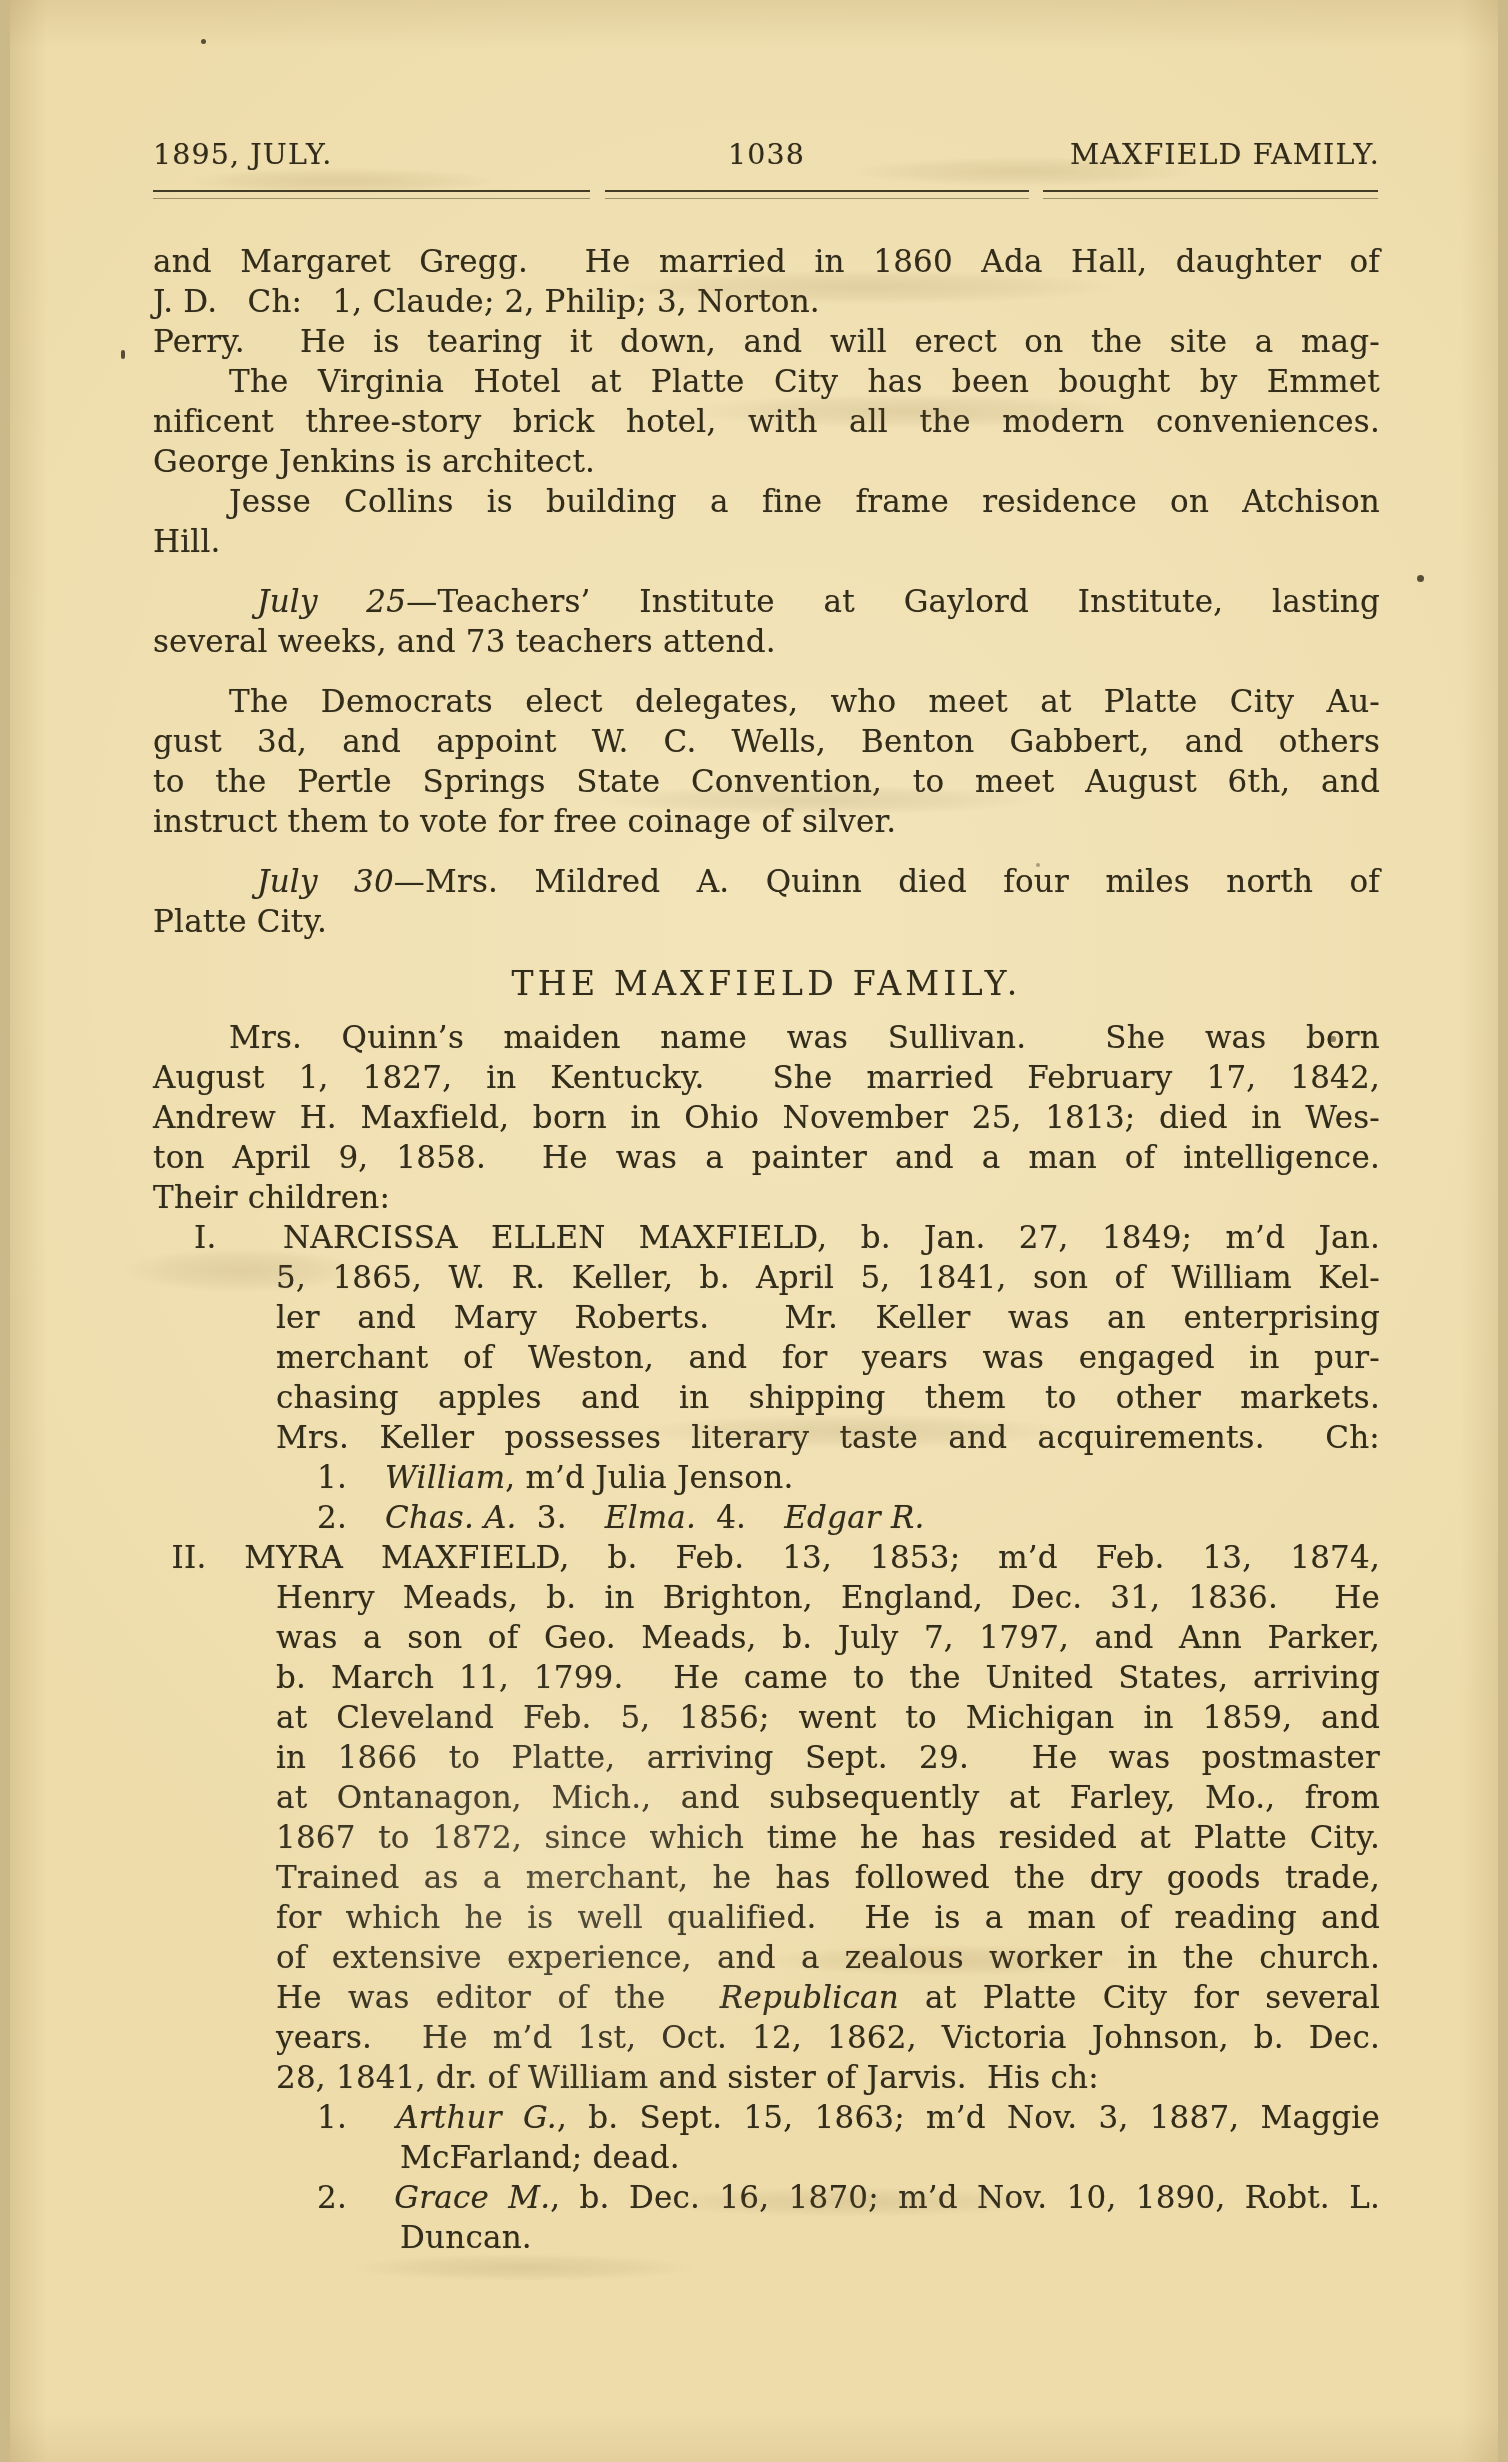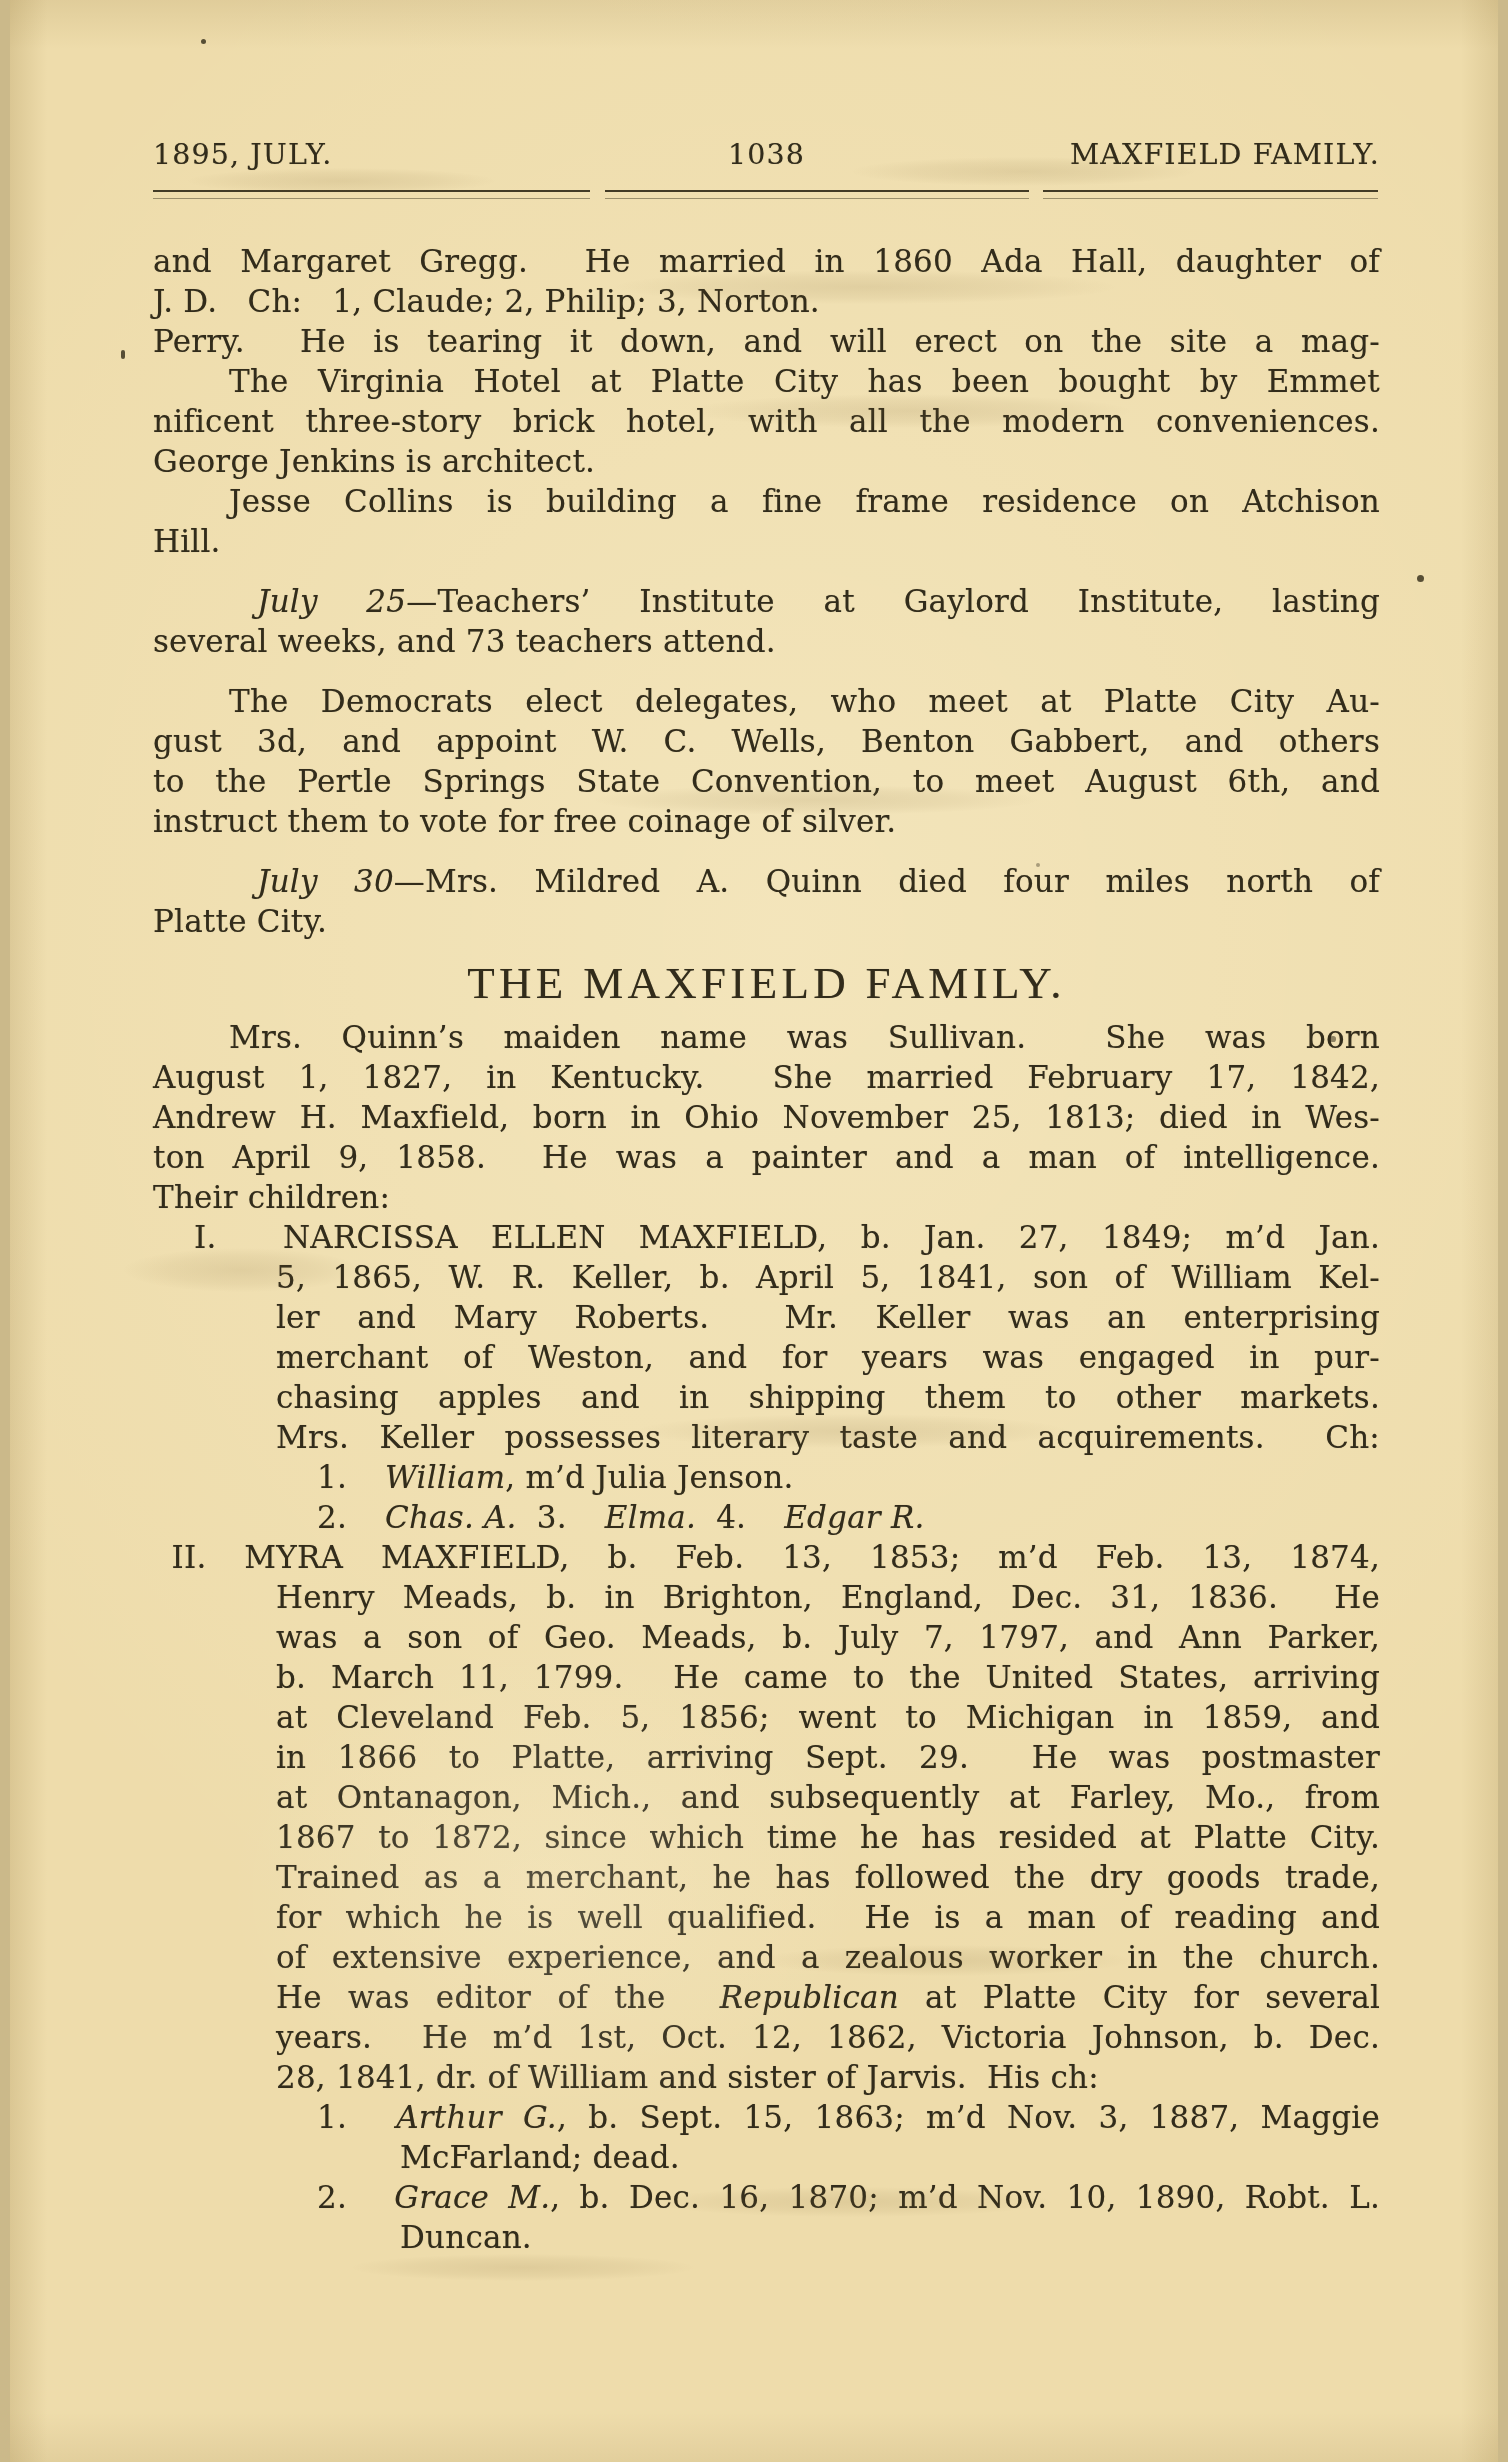--- a/index.html
+++ b/index.html
@@ -47,22 +47,22 @@
   .line.j{text-align-last:justify;}
   .line.g{margin-top:20px;}
   .line.p{padding-left:76px;}
   .line.c{padding-left:123px;}
   .line.r1{padding-left:41px;}
   .line.r2{padding-left:18.5px;}
   .line.s{padding-left:164px;}
   .line.sc{padding-left:247px;}
   .line.heading{
     text-align:left;text-align-last:center;
-    font-size:45px;line-height:47px;letter-spacing:4.3px;
-    padding:0;margin-top:18.5px;margin-bottom:10px;font-family:Liberation Serif, serif;
+    font-size:33px;line-height:47px;letter-spacing:4.3px;
+    padding:0;margin-top:18.5px;margin-bottom:10px;
   }
   .line i{font-style:italic;margin-left:28px;}
   
   .smudge{
     position:absolute;border-radius:50%;
     background:radial-gradient(ellipse at center, rgba(128,103,52,0.14) 0%, rgba(128,103,52,0.07) 45%, rgba(128,103,52,0) 72%);
   }
   .fleck{position:absolute;background:#3c3520;border-radius:50%;opacity:.85;}
   .blotch{
     position:absolute;border-radius:50%;

